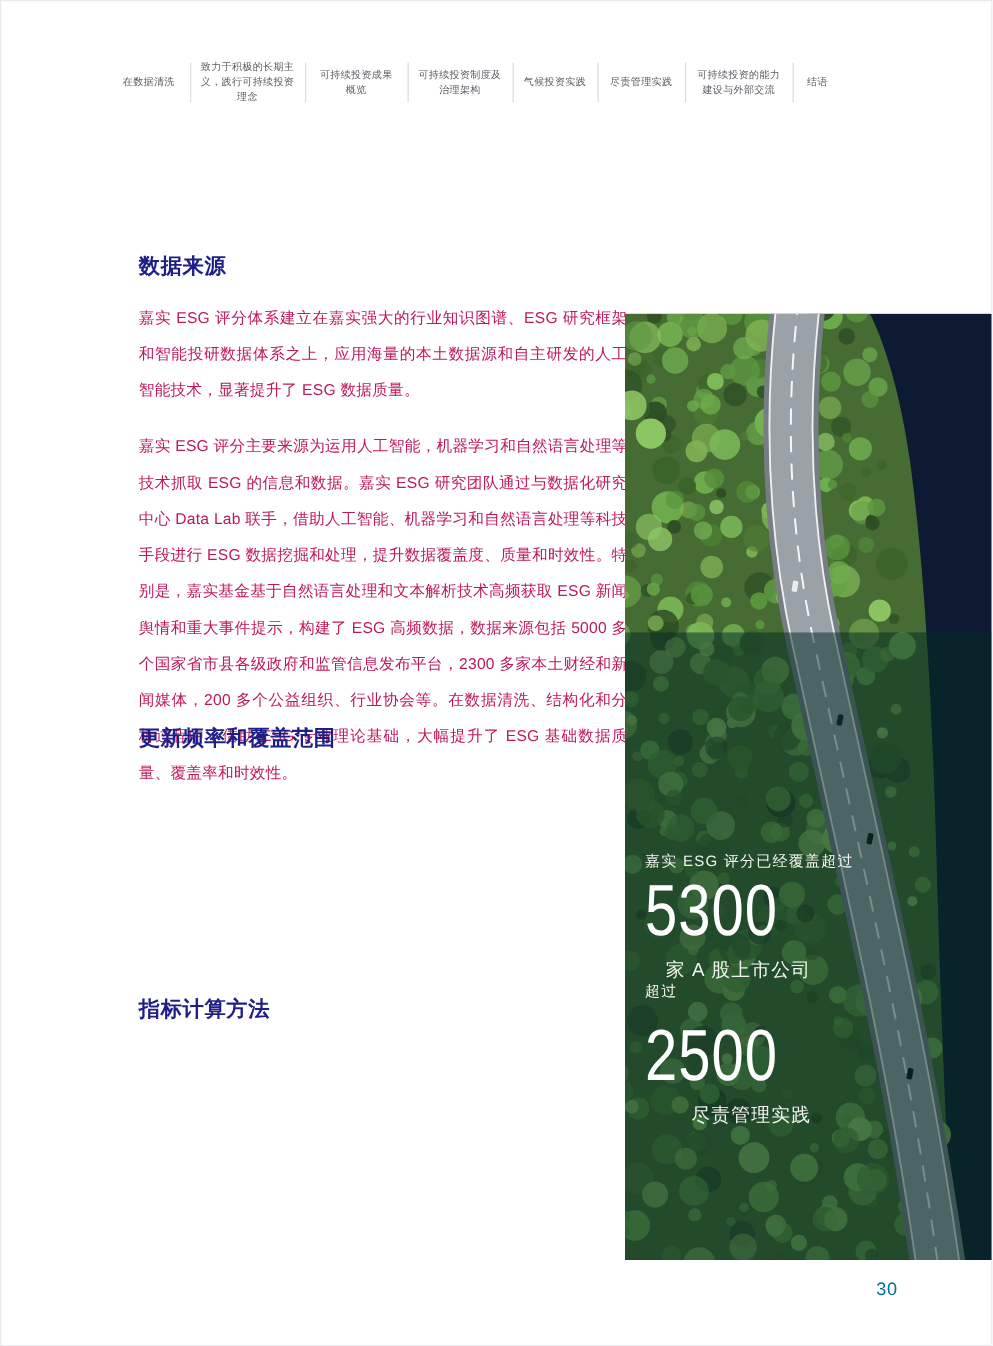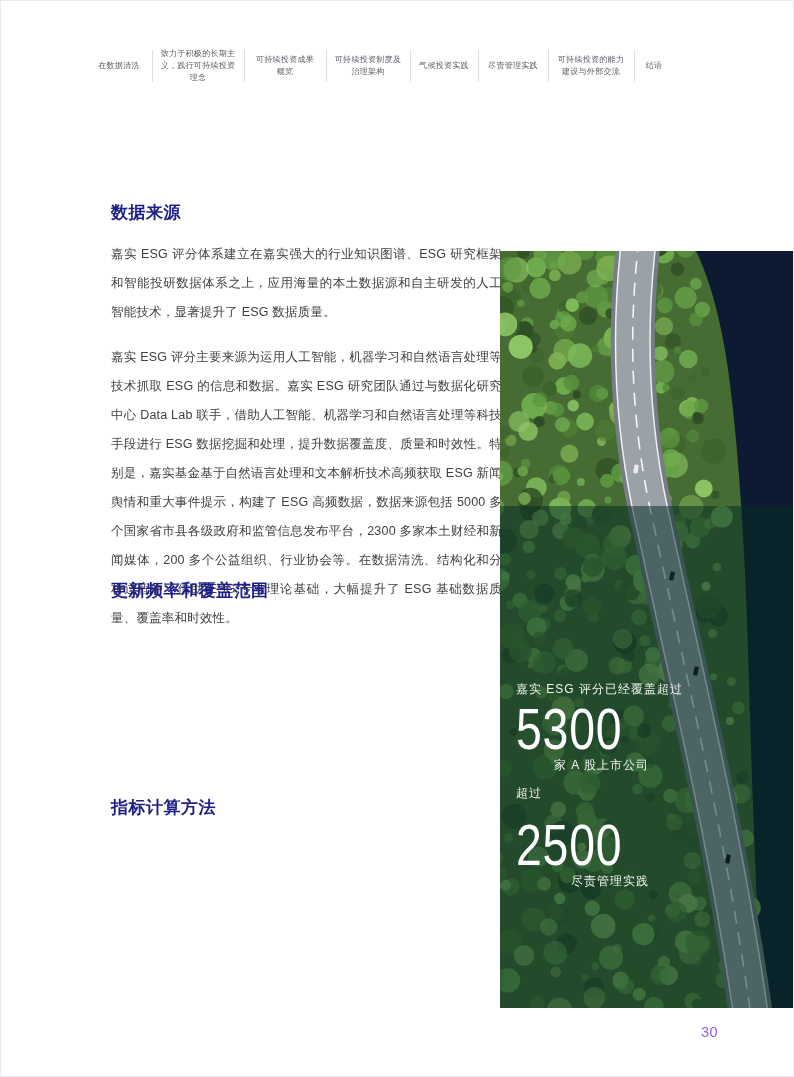--- a/index.html
+++ b/index.html
@@ -27,42 +27,42 @@
   .nav-item.w7{width:70px}.nav-item.w8{width:86px}.nav-item.w9{width:40px}
   .nav-item.active{color:#1e1e87;font-weight:bold;}
   
   .col{position:absolute;left:90px;width:391px;margin-left:20px;}
   .sec1{top:200px}.sec2{top:578px}.sec3{top:795px}
   .sec h2{
     margin:0 0 15px 0;font-size:17px;line-height:24px;font-weight:bold;
     color:#1e1e87;letter-spacing:.5px;
   }
   .sec p{
-    margin:0 0 16px 0;font-size:12.5px;line-height:29px;color:#404040;
+    margin:0 0 16px 0;font-size:12.5px;line-height:29px;color:#be185d;
     text-align:justify;letter-spacing:.2px;
   }
   
   .hero{
     position:absolute;left:499px;top:250px;width:295px;height:757px;
     overflow:hidden;background:#ec4899;
   }
   .hero svg{display:block}
   .stat{position:absolute;left:16px;color:#f2f5ef;}
   .stat-prefix{font-size:12px;letter-spacing:1px;line-height:16px;}
   .stat-row{display:flex;align-items:flex-end;flex-direction:column;}
   .stat-value{
     display:inline-block;font-size:58px;line-height:56px;font-weight:200;
     color:#ffffff;transform:scaleX(.8);transform-origin:left bottom;
     letter-spacing:1px;
   }
-  .stat-unit{font-size:12px;line-height:16px;margin:0 0 7px -12px;letter-spacing:1px;white-space:nowrap;}
+  .stat-unit{font-size:15px;line-height:16px;margin:12px 0 7px -12px;letter-spacing:1px;white-space:nowrap;}
   .s1p{top:430px}.s1v{top:450px}.s2p{top:534px}.s2v{top:566px}
   
   .pagenum{
-    position:absolute;left:700px;top:1023px;font-size:14.5px;color:#8b5cf6;
+    position:absolute;left:700px;top:1023px;font-size:14.5px;color:#0369a1;
     letter-spacing:.5px;
   }
 </style>
 </head>
 <body>
 
 <div class="page">
 
   <nav class="topnav">
     <div class="nav-item w1">在数据清洗</div>

